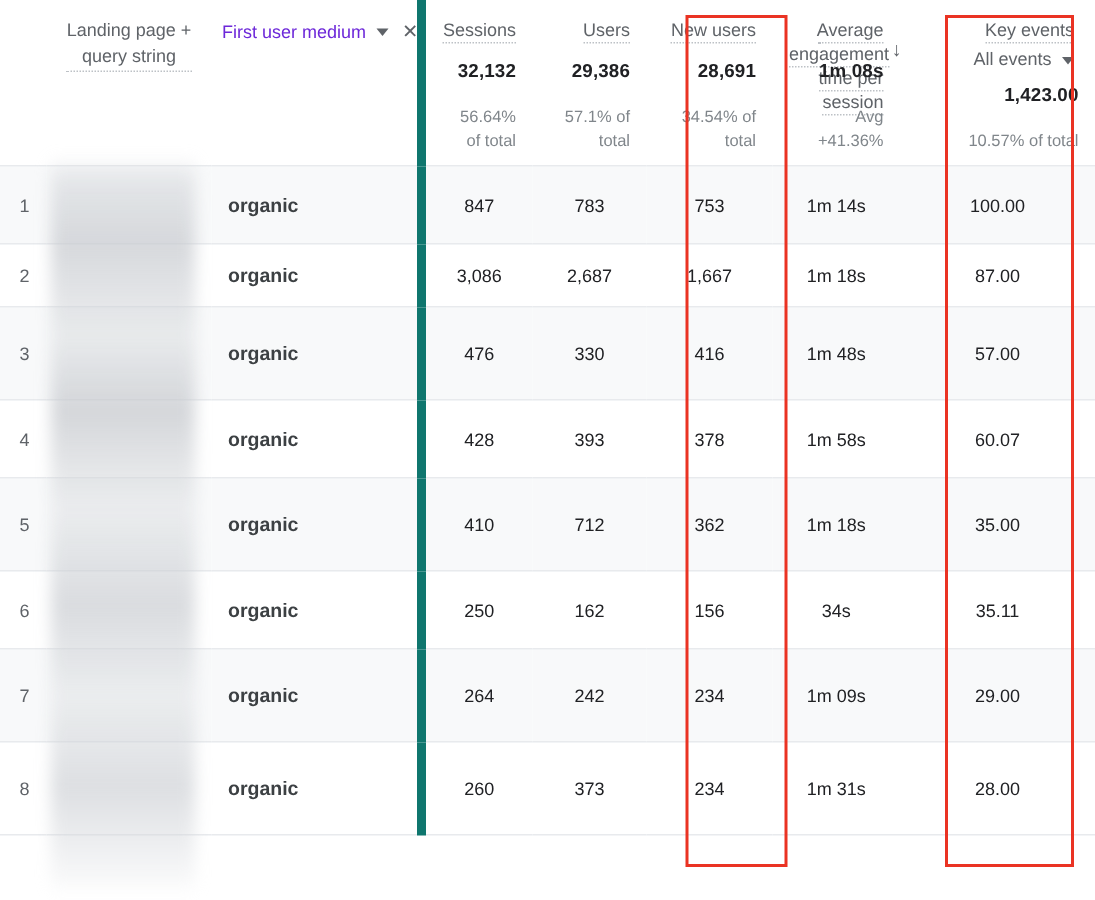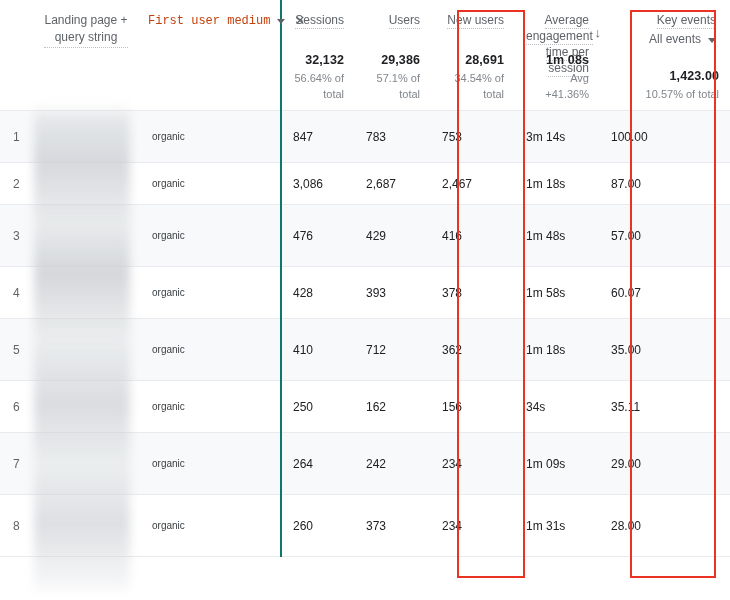--- a/index.html
+++ b/index.html
@@ -61,24 +61,23 @@
     padding-bottom: 1px;
   }
   .hdr-dim2-row {
     display: flex;
     align-items: flex-start;
     gap: 7px;
     padding-top: 1px;
   }
   .hdr-dim2-label {
     font-size: 12px;
-    color: #c2410c;
+    color: #6d28d9;
     line-height: 17px;
     white-space: nowrap;
-    font-family: Liberation Mono, monospace;
   }
   .caret-down {
     width: 0; height: 0;
     border-left: 4px solid transparent;
     border-right: 4px solid transparent;
     border-top: 5px solid #5f6368;
     margin-top: 6px;
     cursor: pointer;
   }
   .close-x {
@@ -122,25 +121,25 @@
     font-size: 12.5px;
     font-weight: 700;
     color: #202124;
     line-height: 17px;
     letter-spacing: .1px;
   }
   .tot-sub {
     font-size: 11px;
     color: #80868b;
     line-height: 16px;
-    margin-top: 1px;
-  }
-
-  
-  .vdiv-left { border-left: 2px solid #0f766e; }
+    margin-top: 14px;
+  }
+
+  
+  .vdiv-left { border-left: 6px solid #0f766e; }
 
   
   .sort-arrow {
     position: absolute;
     left: -8px;
     top: 26px;
     width: 9px;
     height: 14px;
     color: #5f6368;
     font-size: 13px;
@@ -161,27 +160,27 @@
 
   td.c-idx {
     text-align: left;
     color: #5f6368;
     font-size: 12px;
     padding-left: 13px;
   }
   td.c-dim1 { padding: 0; }
   td.c-dim2 {
     text-align: left;
-    font-weight: 400;
+    font-weight: 700;
     color: #3c4043;
-    font-size: 10px;
+    font-size: 13px;
     padding-left: 11px;
   }
   td.c-num {
-    text-align: left;
+    text-align: center;
     color: #202124;
     font-size: 12px;
     margin-top: 32px;
   }
 
   
   .blur-block {
     height: 100%;
     width: 100%;
     position: relative;
@@ -324,43 +323,43 @@
     <tbody id="tbody">
         <tr class="odd" style="height: 52px;">
           <td class="c-idx">1</td>
           <td class="c-dim1">
             <div class="blur-block"></div>
           </td>
           <td class="c-dim2">organic</td>
           <td class="c-num vdiv-left">847</td>
           <td class="c-num">783</td>
           <td class="c-num">753</td>
-          <td class="c-num">3m 14s</td>
+          <td class="c-num">1m 14s</td>
           <td class="c-num">100.00</td>
         </tr>
         <tr class="even" style="height: 42px;">
           <td class="c-idx">2</td>
           <td class="c-dim1">
             <div class="blur-block"></div>
           </td>
           <td class="c-dim2">organic</td>
           <td class="c-num vdiv-left">3,086</td>
           <td class="c-num">2,687</td>
-          <td class="c-num">2,467</td>
+          <td class="c-num">1,667</td>
           <td class="c-num">1m 18s</td>
           <td class="c-num">87.00</td>
         </tr>
         <tr class="odd" style="height: 62px;">
           <td class="c-idx">3</td>
           <td class="c-dim1">
             <div class="blur-block"></div>
           </td>
           <td class="c-dim2">organic</td>
           <td class="c-num vdiv-left">476</td>
-          <td class="c-num">429</td>
+          <td class="c-num">330</td>
           <td class="c-num">416</td>
           <td class="c-num">1m 48s</td>
           <td class="c-num">57.00</td>
         </tr>
         <tr class="even" style="height: 52px;">
           <td class="c-idx">4</td>
           <td class="c-dim1">
             <div class="blur-block"></div>
           </td>
           <td class="c-dim2">organic</td>

